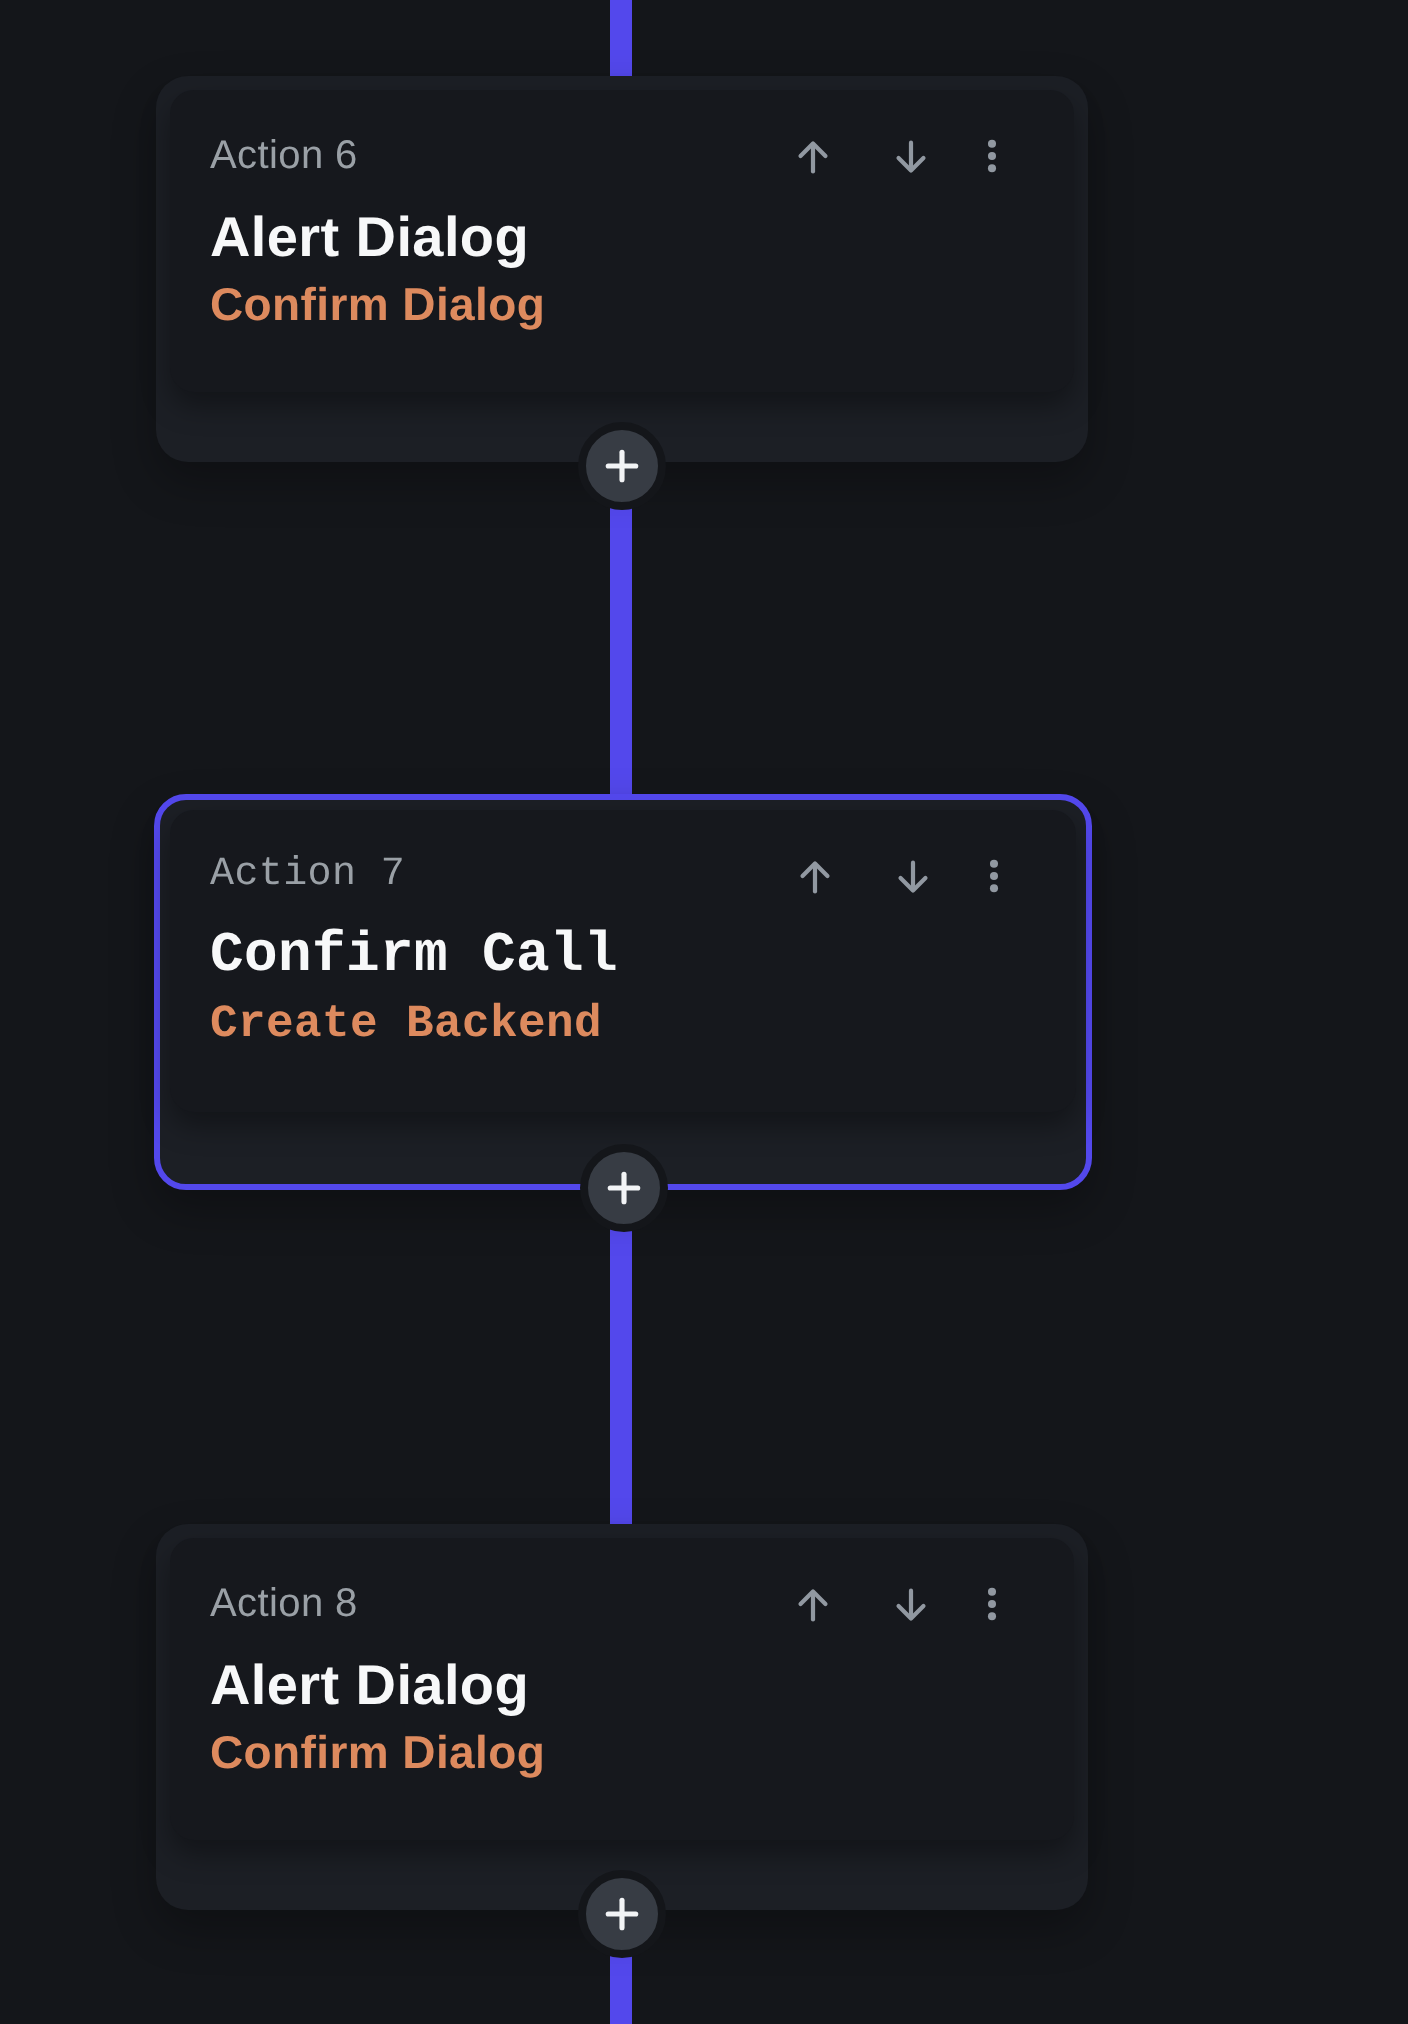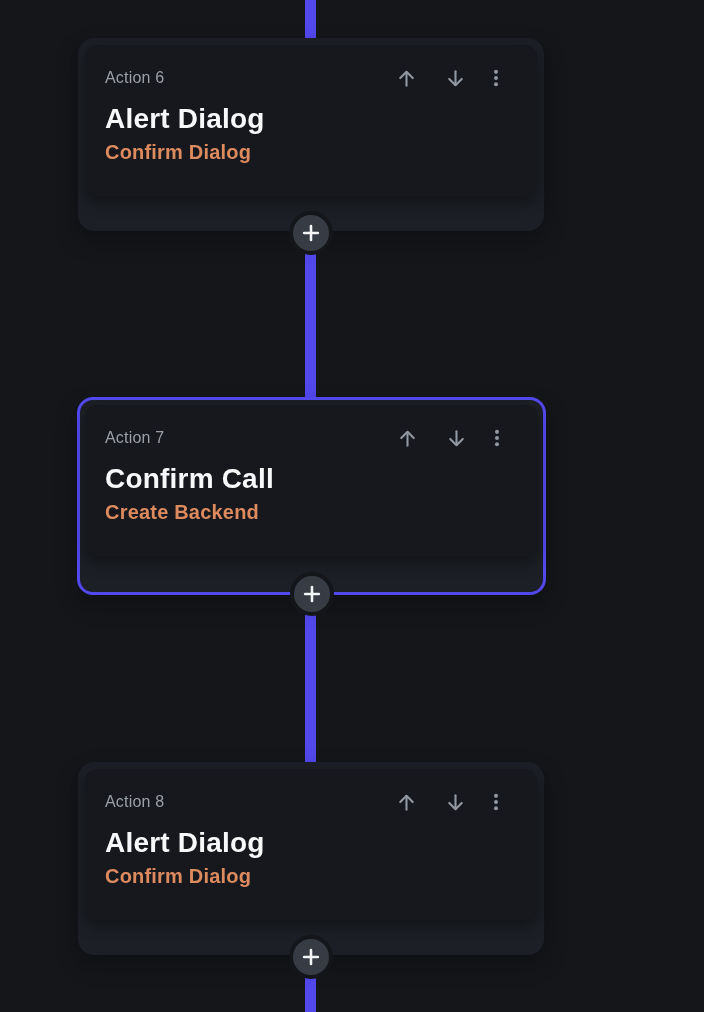--- a/index.html
+++ b/index.html
@@ -38,38 +38,38 @@
     cursor:pointer;
   }
   .node.n1{top:38px;}
   .node.n2{top:398px;}
   .node.n3{top:762px;}
   .node.selected{
     left:77px;width:469px;height:198px;
     border:3px solid var(--accent);
     border-radius:16px;
   }
-  .node.selected.n2{top:397px;}
+  .node.selected.n2{top:397px;font-family:Liberation Mono, monospace;}
   .card{
     position:absolute;
     left:7px;right:7px;top:7px;height:151px;
     background:var(--card-bg);
     border-radius:12px;
     box-shadow:0 7px 14px rgba(0,0,0,0.35);
     padding:0 20px;
   }
   .node.selected .card{left:5px;right:5px;top:5px;}
   .label-row{
     margin-top:21px;
     display:flex;
     align-items:center;
     justify-content:space-between;
   }
   .action-label{
-    font-size:16px;
+    font-size:20px;
     color:var(--label);
     letter-spacing:.2px;
     line-height:24px;
   }
   .icon-group{
     display:flex;
     align-items:center;
     gap:26px;
     margin-right:10px;
     color:var(--icon);
@@ -85,21 +85,21 @@
   .card-title{
     margin-top:15px;
     font-size:28px;
     font-weight:700;
     color:var(--title);
     line-height:28px;
     letter-spacing:.2px;
   }
   .card-subtitle{
     margin-top:9px;
-    font-size:20px;
+    font-size:23px;
     font-weight:700;
     color:var(--subtitle);
     line-height:21px;
     letter-spacing:.2px;
   }
   .add-btn{
     position:absolute;
     left:50%;
     bottom:-24px;
     margin-left:-22px;

